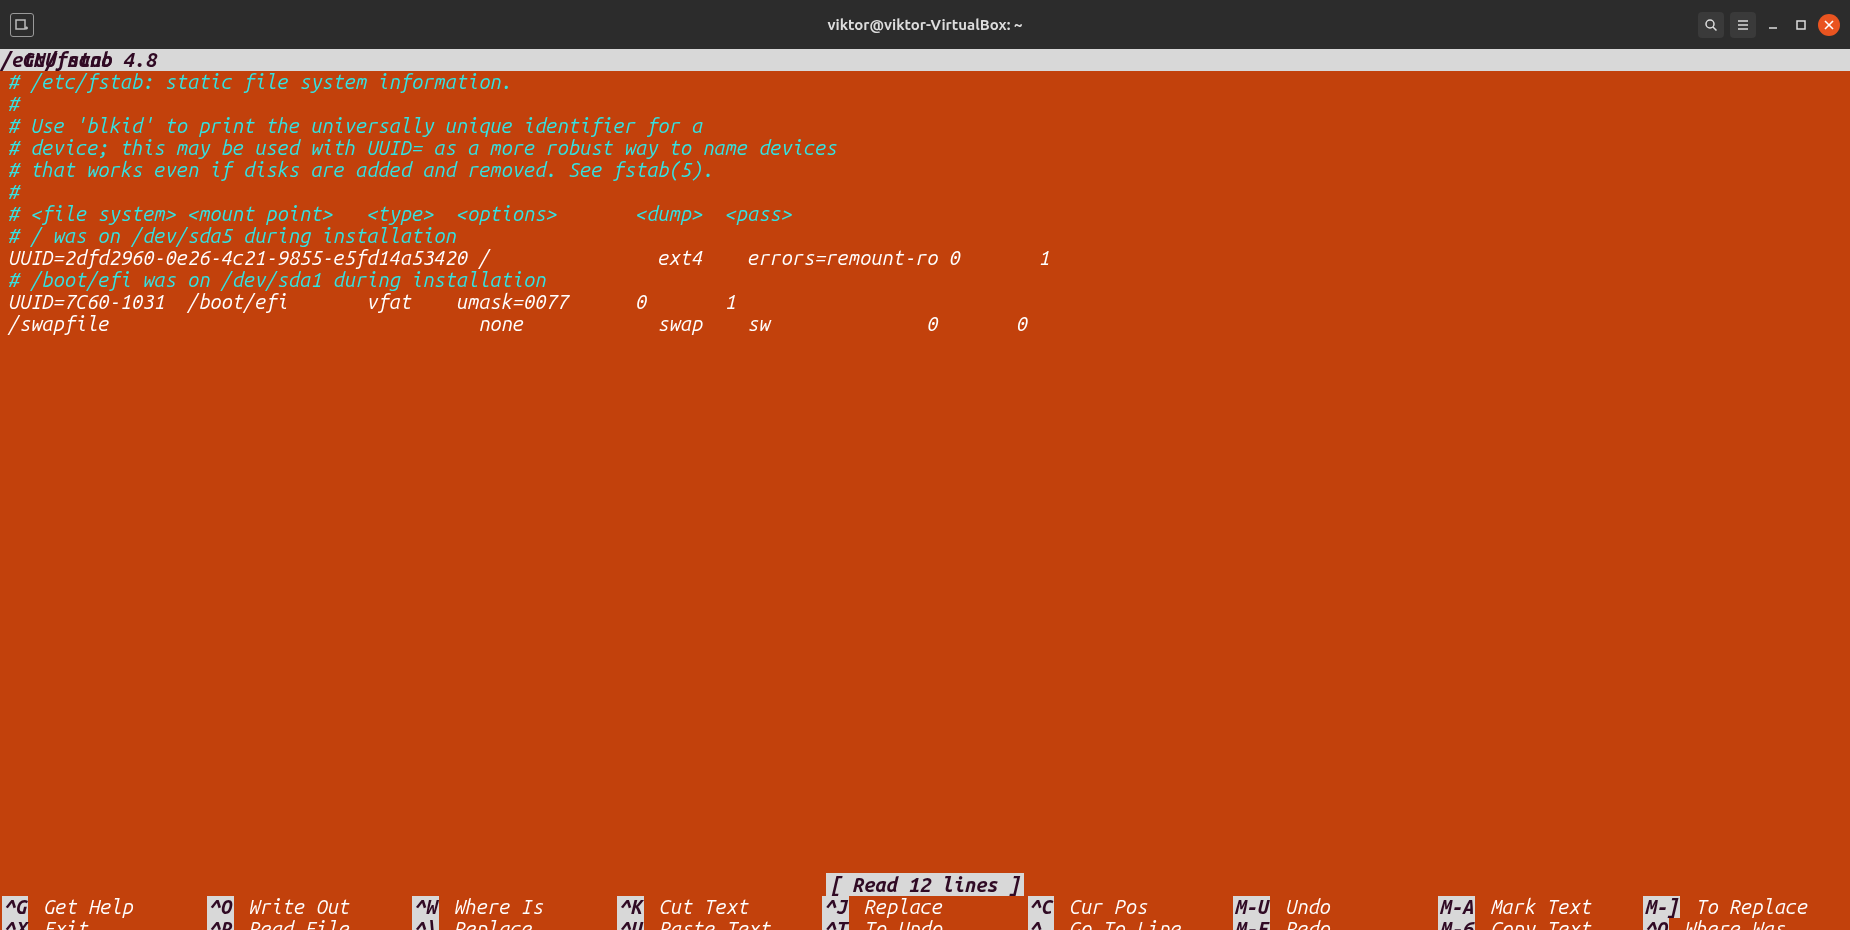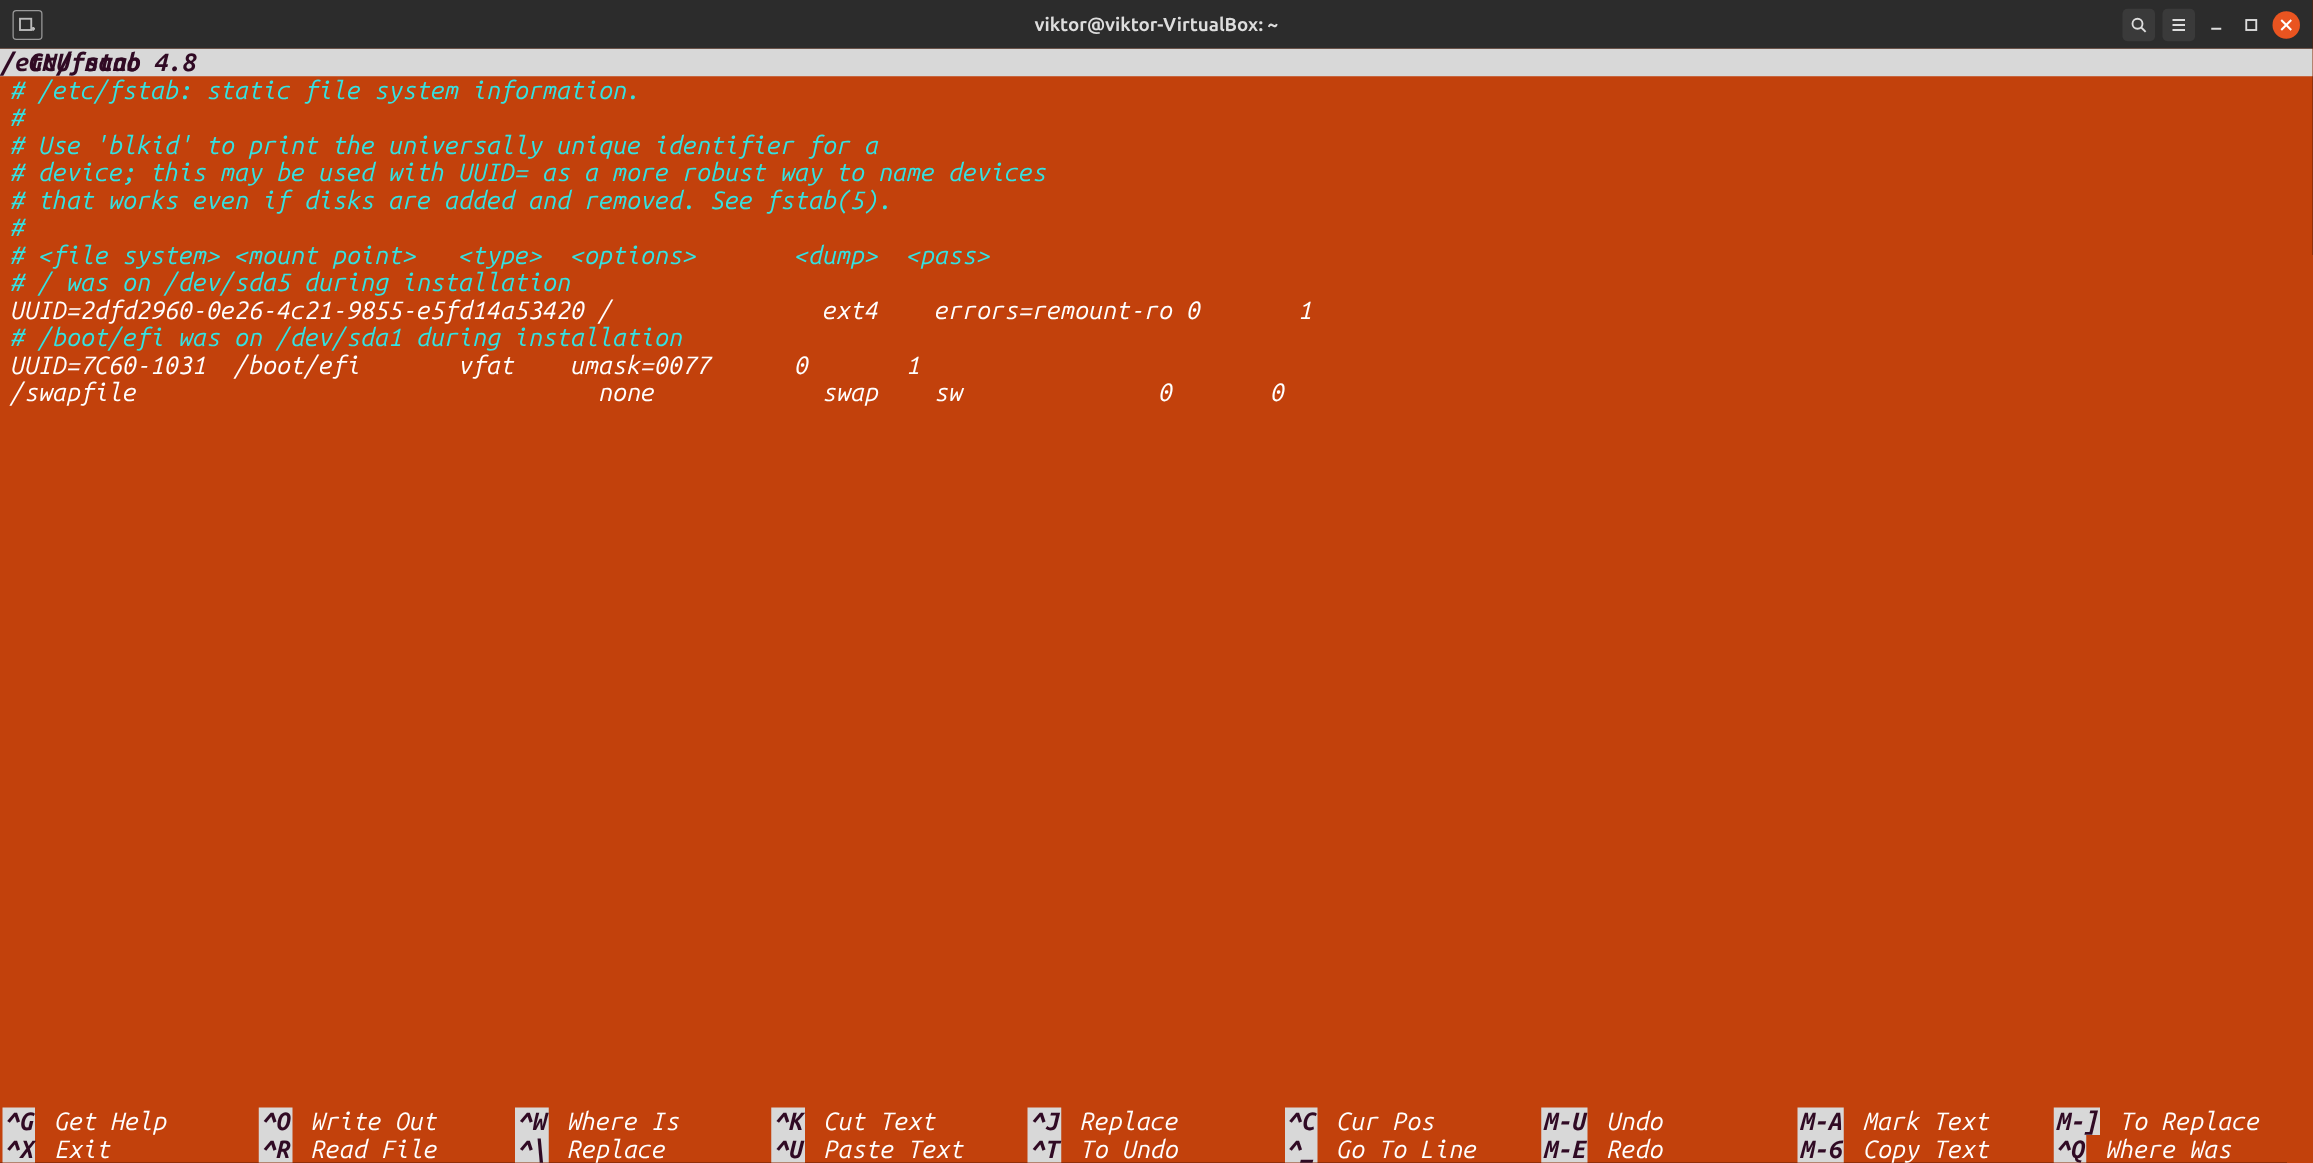--- a/index.html
+++ b/index.html
@@ -8,21 +8,21 @@
   font-family: "Ubuntu Mono", "DejaVu Sans Mono", Consolas, monospace;
   font-size: 20px;
   line-height: 22px;
   color: #fff;
   width: 1850px;
   height: 930px;
   overflow: hidden;
   position: relative;
 }
 .titlebar {
-  height: 39px;
+  height: 49px;
   background: #2c2c2c;
   display: flex;
   align-items: center;
   position: relative;
 }
 .titlebar-left {
   display: flex;
   align-items: center;
   padding-left: 10px;
 }
@@ -150,20 +150,23 @@
 </div>
 
 <div class="terminal">
   <div class="nano-header">
     <span style="padding-left:14px;">GNU nano 4.8</span>
     <span class="center">/etc/fstab</span>
   </div>
 
   <div class="content" id="file-content"><div class="comment"># /etc/fstab: static file system information.</div><div class="comment">#</div><div class="comment"># Use 'blkid' to print the universally unique identifier for a</div><div class="comment"># device; this may be used with UUID= as a more robust way to name devices</div><div class="comment"># that works even if disks are added and removed. See fstab(5).</div><div class="comment">#</div><div class="comment"># &lt;file system&gt; &lt;mount point&gt;   &lt;type&gt;  &lt;options&gt;       &lt;dump&gt;  &lt;pass&gt;</div><div class="comment"># / was on /dev/sda5 during installation</div><div>UUID=2dfd2960-0e26-4c21-9855-e5fd14a53420 /               ext4    errors=remount-ro 0       1</div><div class="comment"># /boot/efi was on /dev/sda1 during installation</div><div>UUID=7C60-1031  /boot/efi       vfat    umask=0077      0       1</div><div>/swapfile                                 none            swap    sw              0       0</div></div>
 
+  <div class="statusbar">
+    <span class="status-pill">[ Read 12 lines ]</span>
+  </div>
 
   <div class="shortcuts">
     <div class="srow" id="srow1">
         <div class="scell">
           <span class="skey">^G</span>
           <span class="slab">Get Help</span>
         </div>
         <div class="scell">
           <span class="skey">^O</span>
           <span class="slab">Write Out</span>

